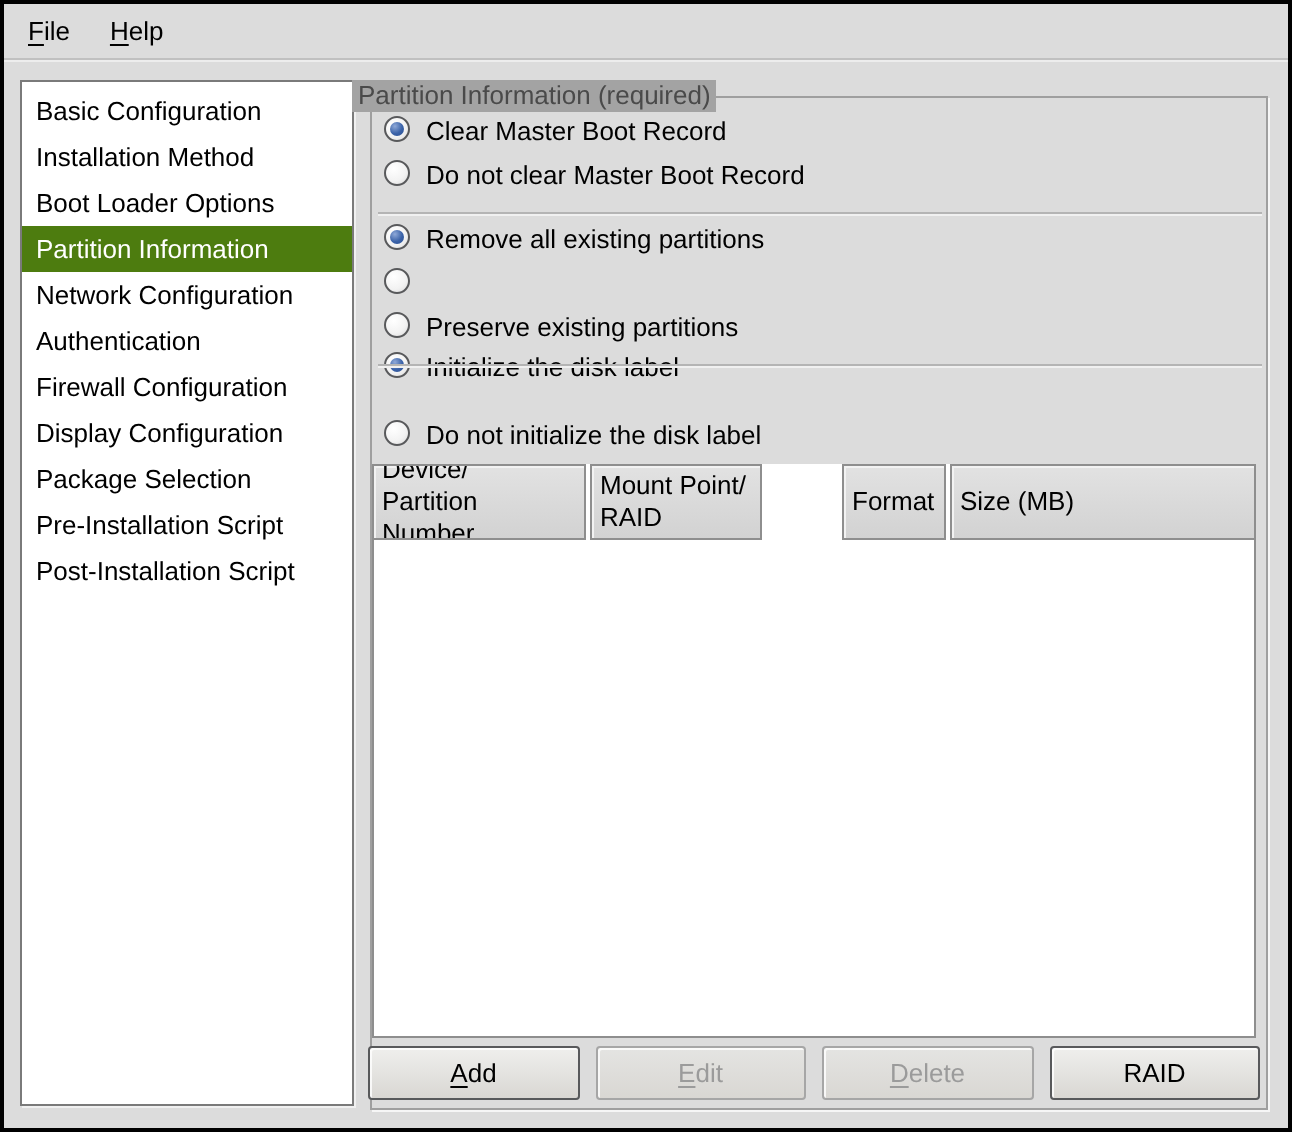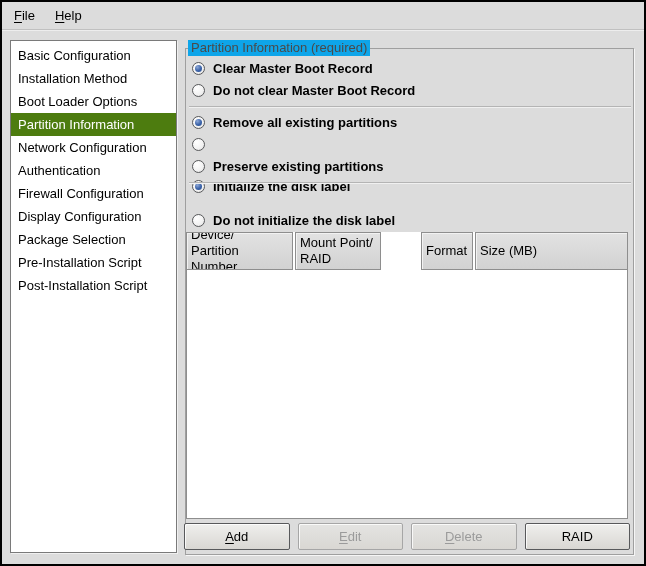--- a/index.html
+++ b/index.html
@@ -61,35 +61,34 @@
   
   .frame {
     position: absolute;
     left: 183px; top: 46px;
     width: 449px; height: 507px;
     border: 1px solid #9f9f9f;
     box-shadow: 1px 1px 0 rgba(255,255,255,0.75);
   }
   .frame-legend {
     position: absolute;
-    top: 38px; left: 186px;
-    background: #0ea5e9;
+    top: 38px; left: 174px;
+    background: #a3a3a3;
     padding: 0 3px;
     color: #4a4a4a;
     line-height: 16px;
   }
   
   .radio-row {
     position: absolute;
     left: 190px;
     height: 20px;
     display: flex;
-    align-items: center;
-    cursor: default;
-    font-weight: bold;
+    align-items: flex-start;
+    cursor: default;
   }
   .radio {
     width: 13px; height: 13px;
     border-radius: 50%;
     border: 1px solid #58595b;
     background: radial-gradient(circle at 35% 30%, #ffffff 0%, #f2f2f2 60%, #d8d8d8 100%);
     margin-right: 8px;
     position: relative;
     flex: 0 0 13px;
   }

